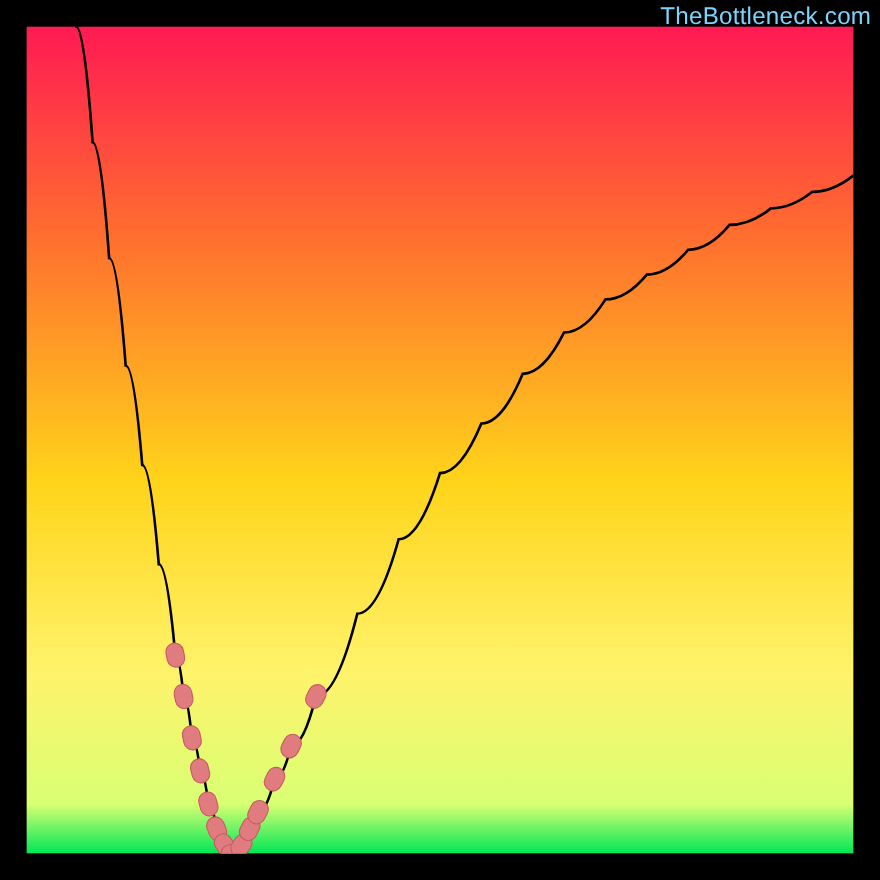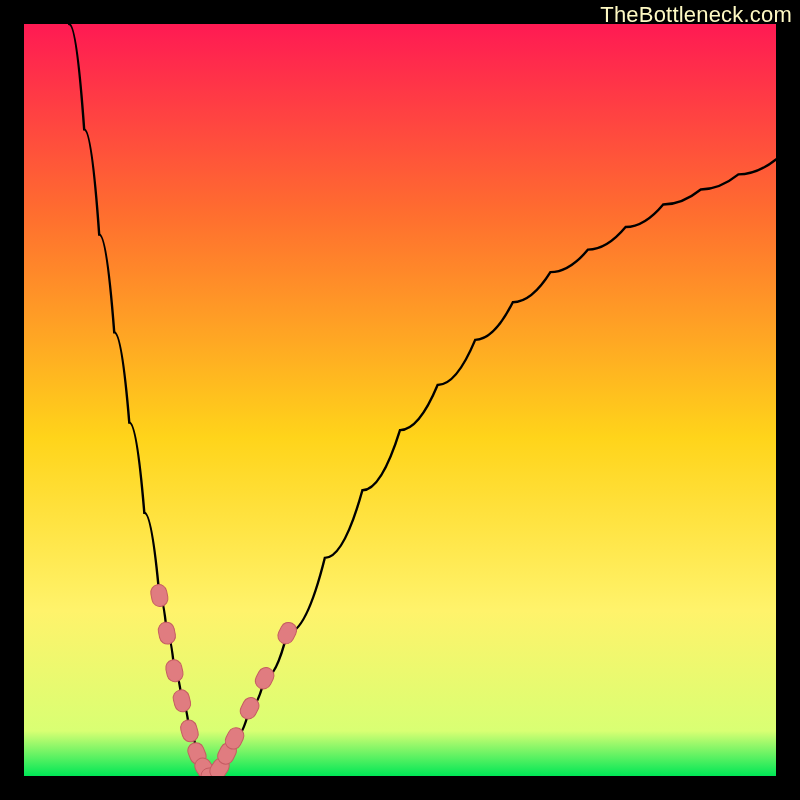--- a/index.html
+++ b/index.html
@@ -23,21 +23,21 @@
     position: absolute;
     left: 0;
     top: 0;
     width: 752px;
     height: 752px;
   }
   .watermark {
     position: absolute;
     top: 2px;
     right: 8px;
-    color: #fef9c3;
+    color: #7dd3fc;
     font-size: 22px;
     letter-spacing: 0.2px;
     font-weight: 500;
     user-select: none;
   }
 </style>
 </head>
 <body>
 
 <div class="frame">

